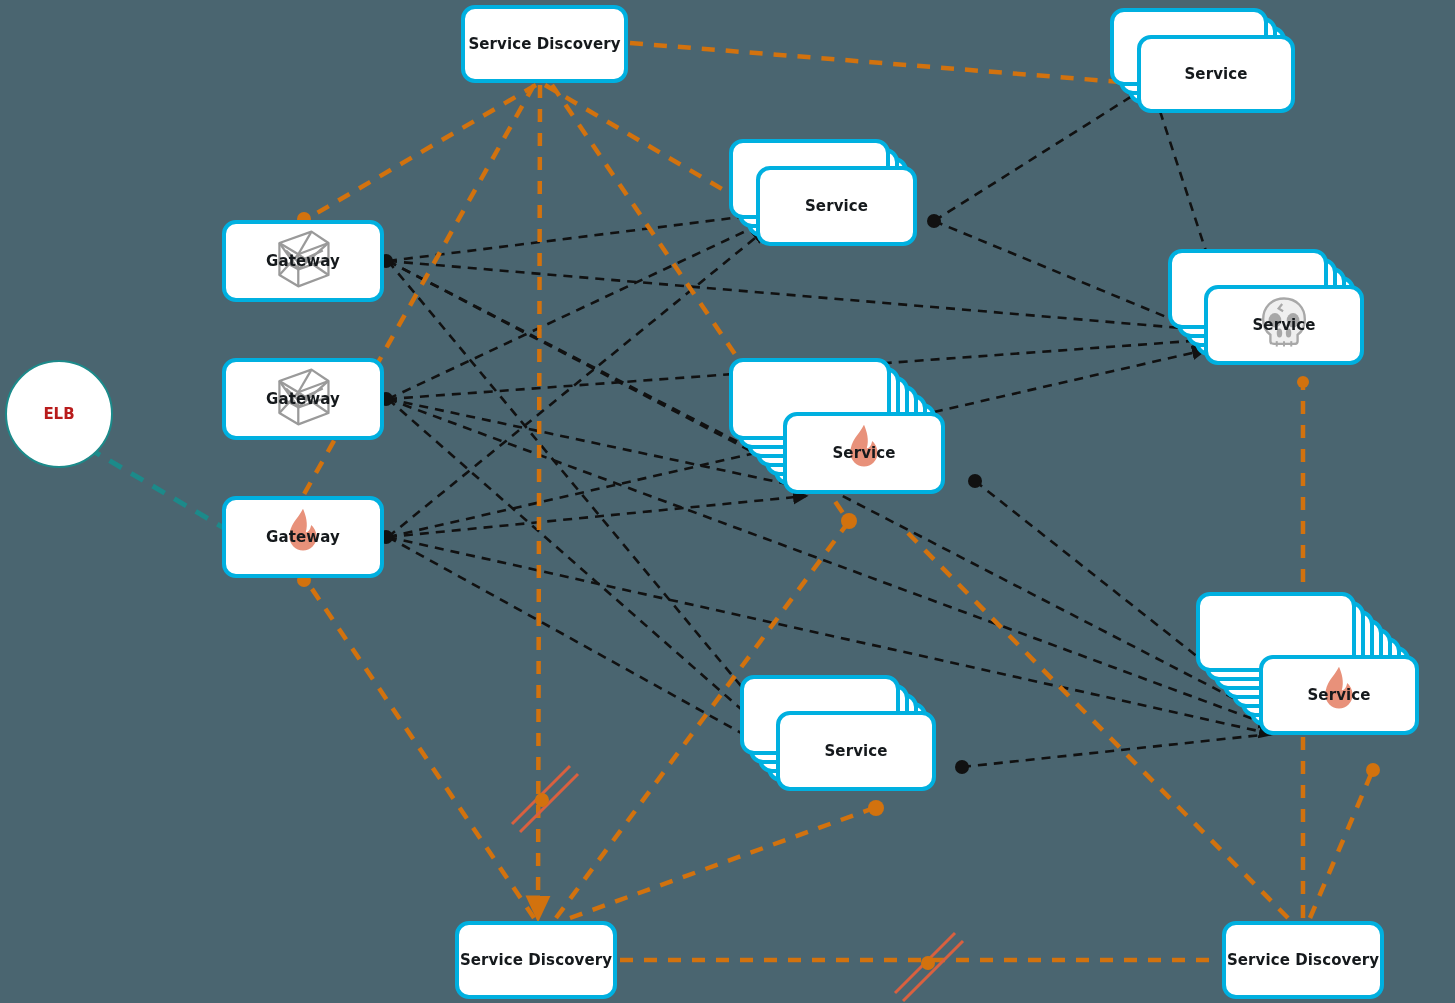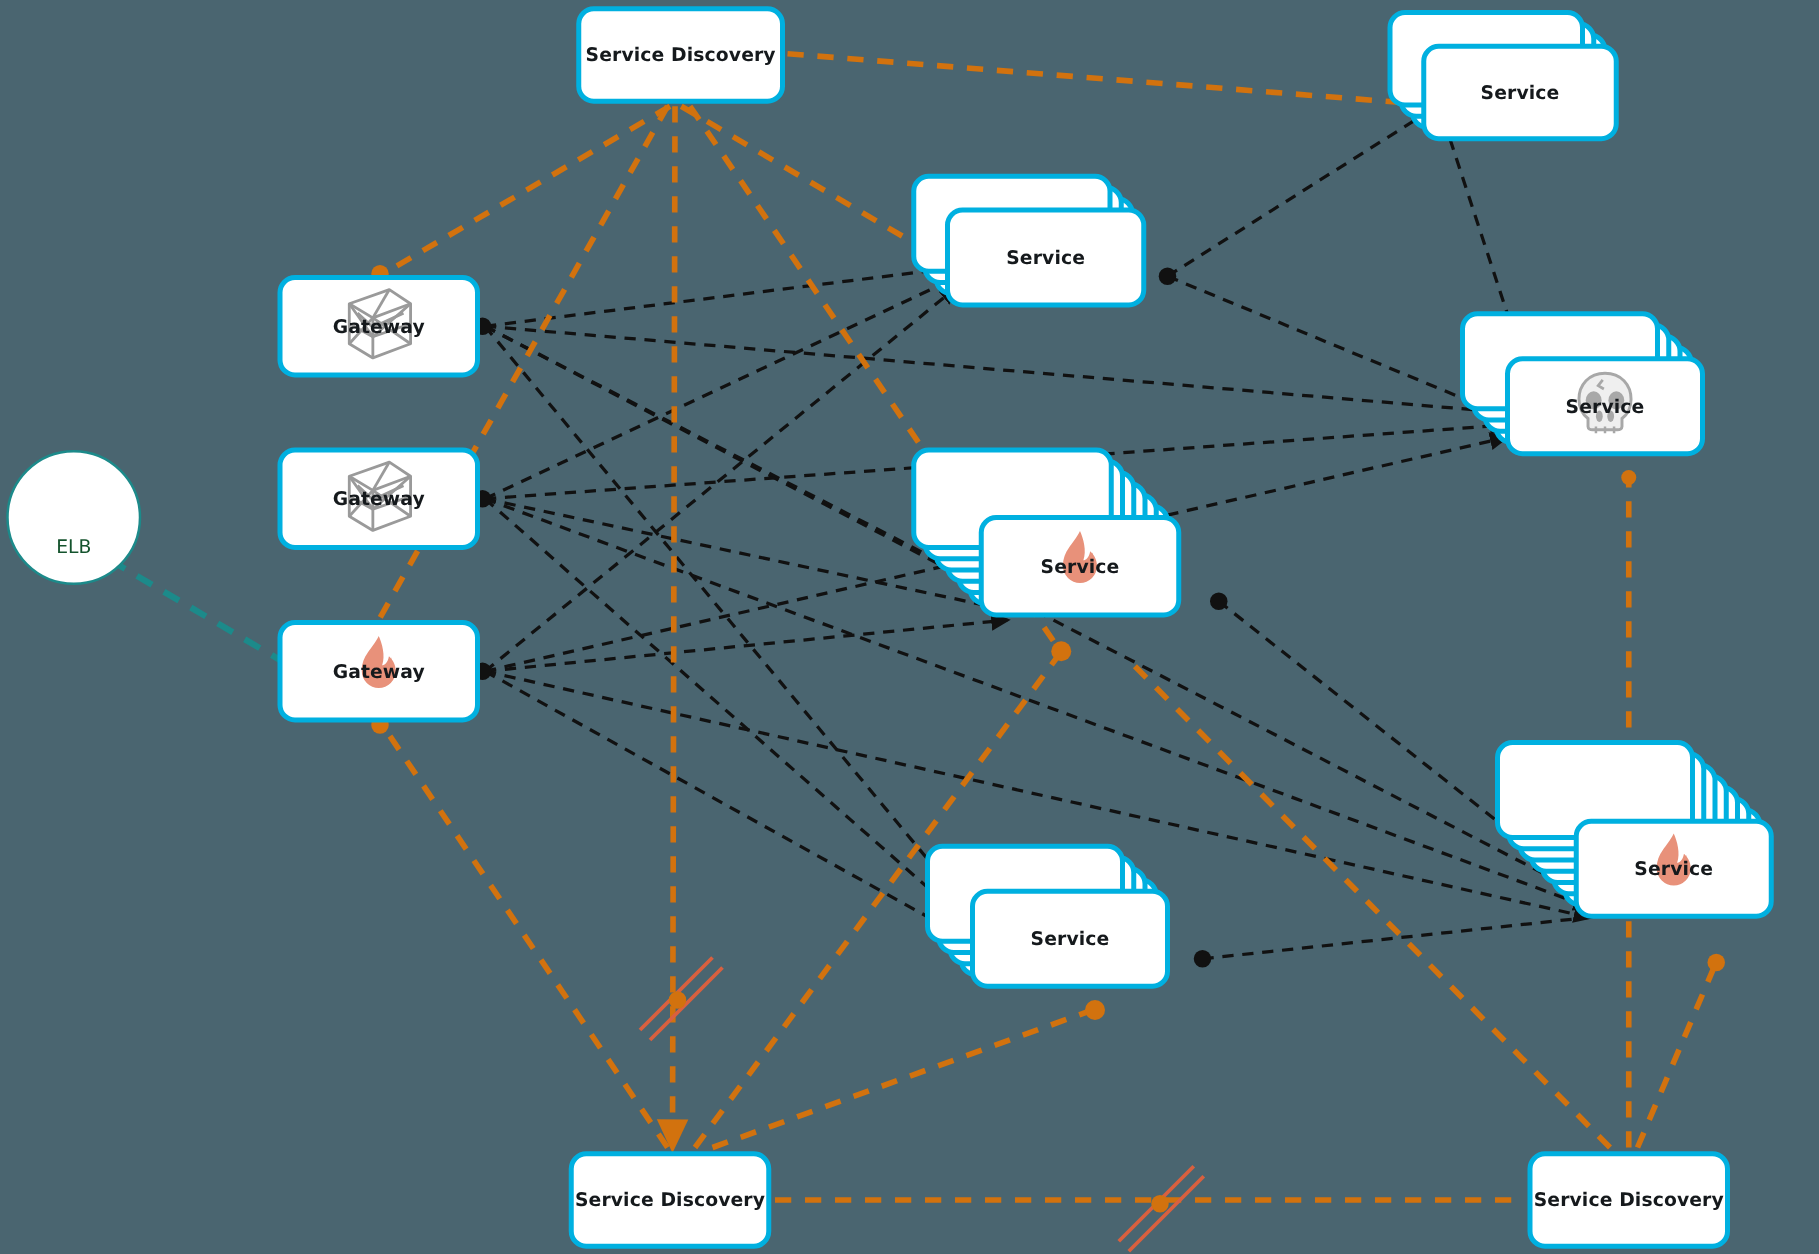--- a/index.html
+++ b/index.html
@@ -75,23 +75,22 @@
     border-radius: 50%;
   }
   .elb-label {
     position: absolute;
     left: 0;
     right: 0;
     top: 50%;
     transform: translateY(-50%);
     text-align: center;
     font-size: 15px;
-    font-weight: normal;
-    color: #14532d;
-    margin-top: 23px;
+    font-weight: bold;
+    color: #b91c1c;
   }
 </style>
 </head>
 <body>
 
 <div id="canvas">
 
   <svg id="edge-layer" viewBox="0 0 1455 1003" xmlns="http://www.w3.org/2000/svg">
 
     <defs>

